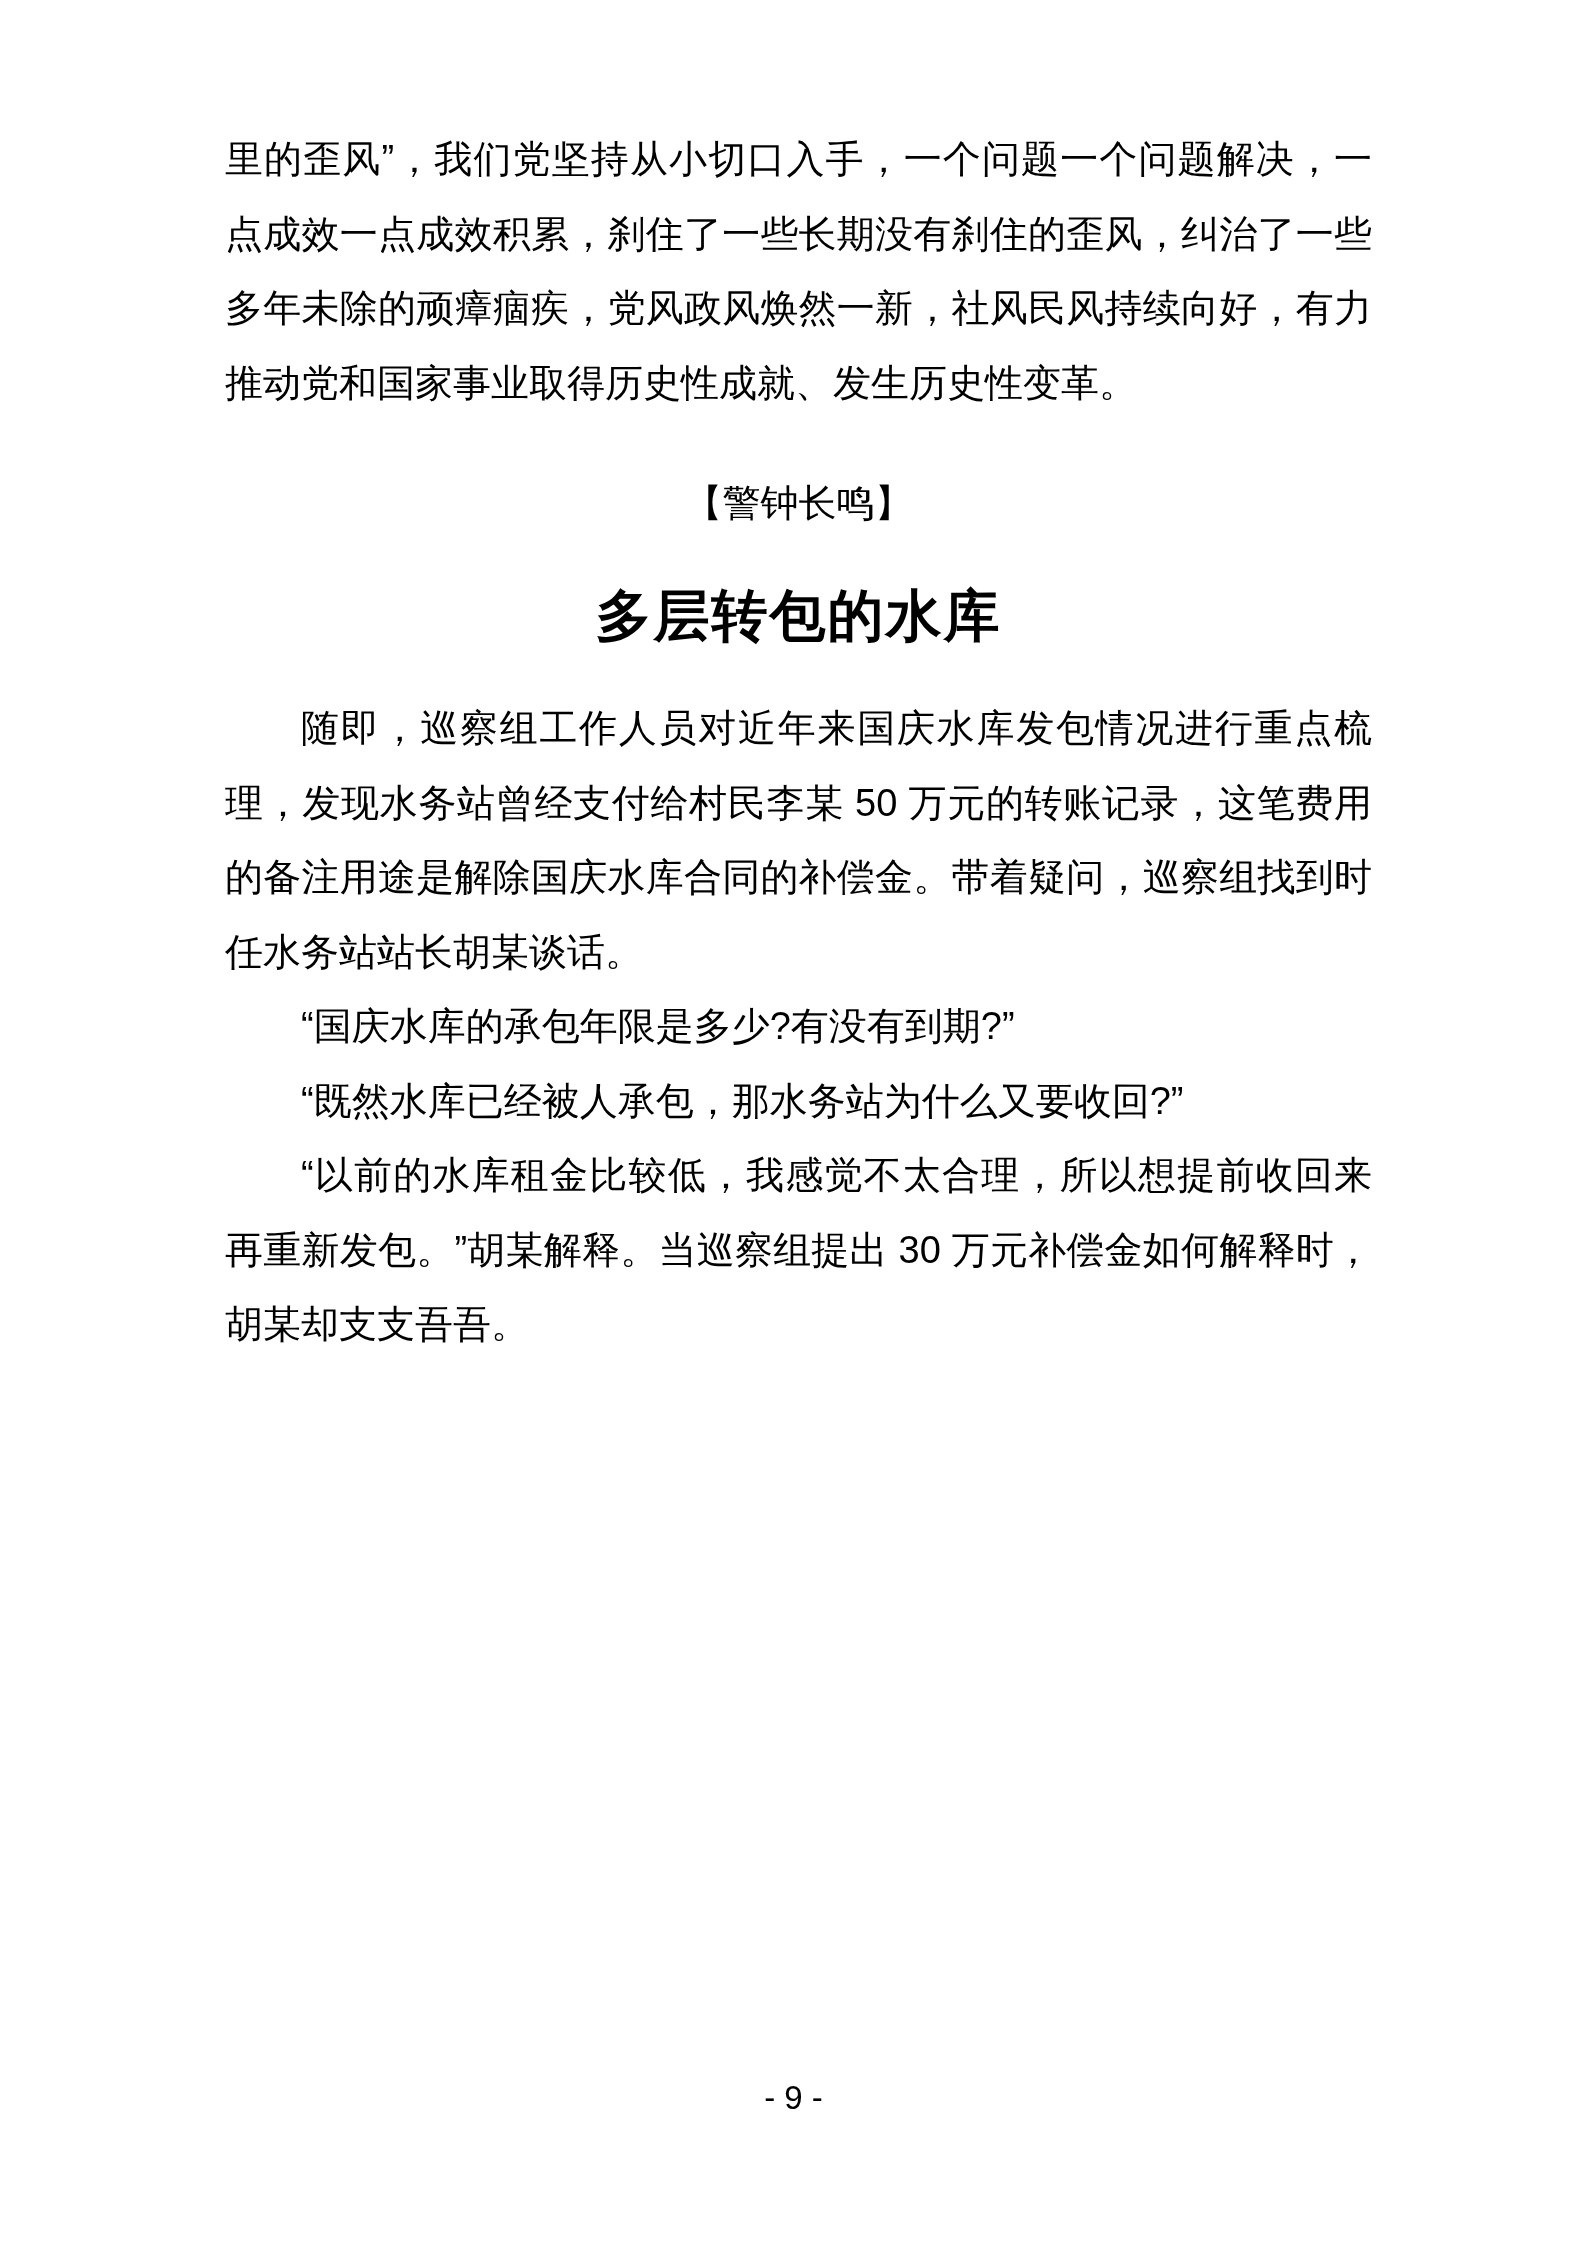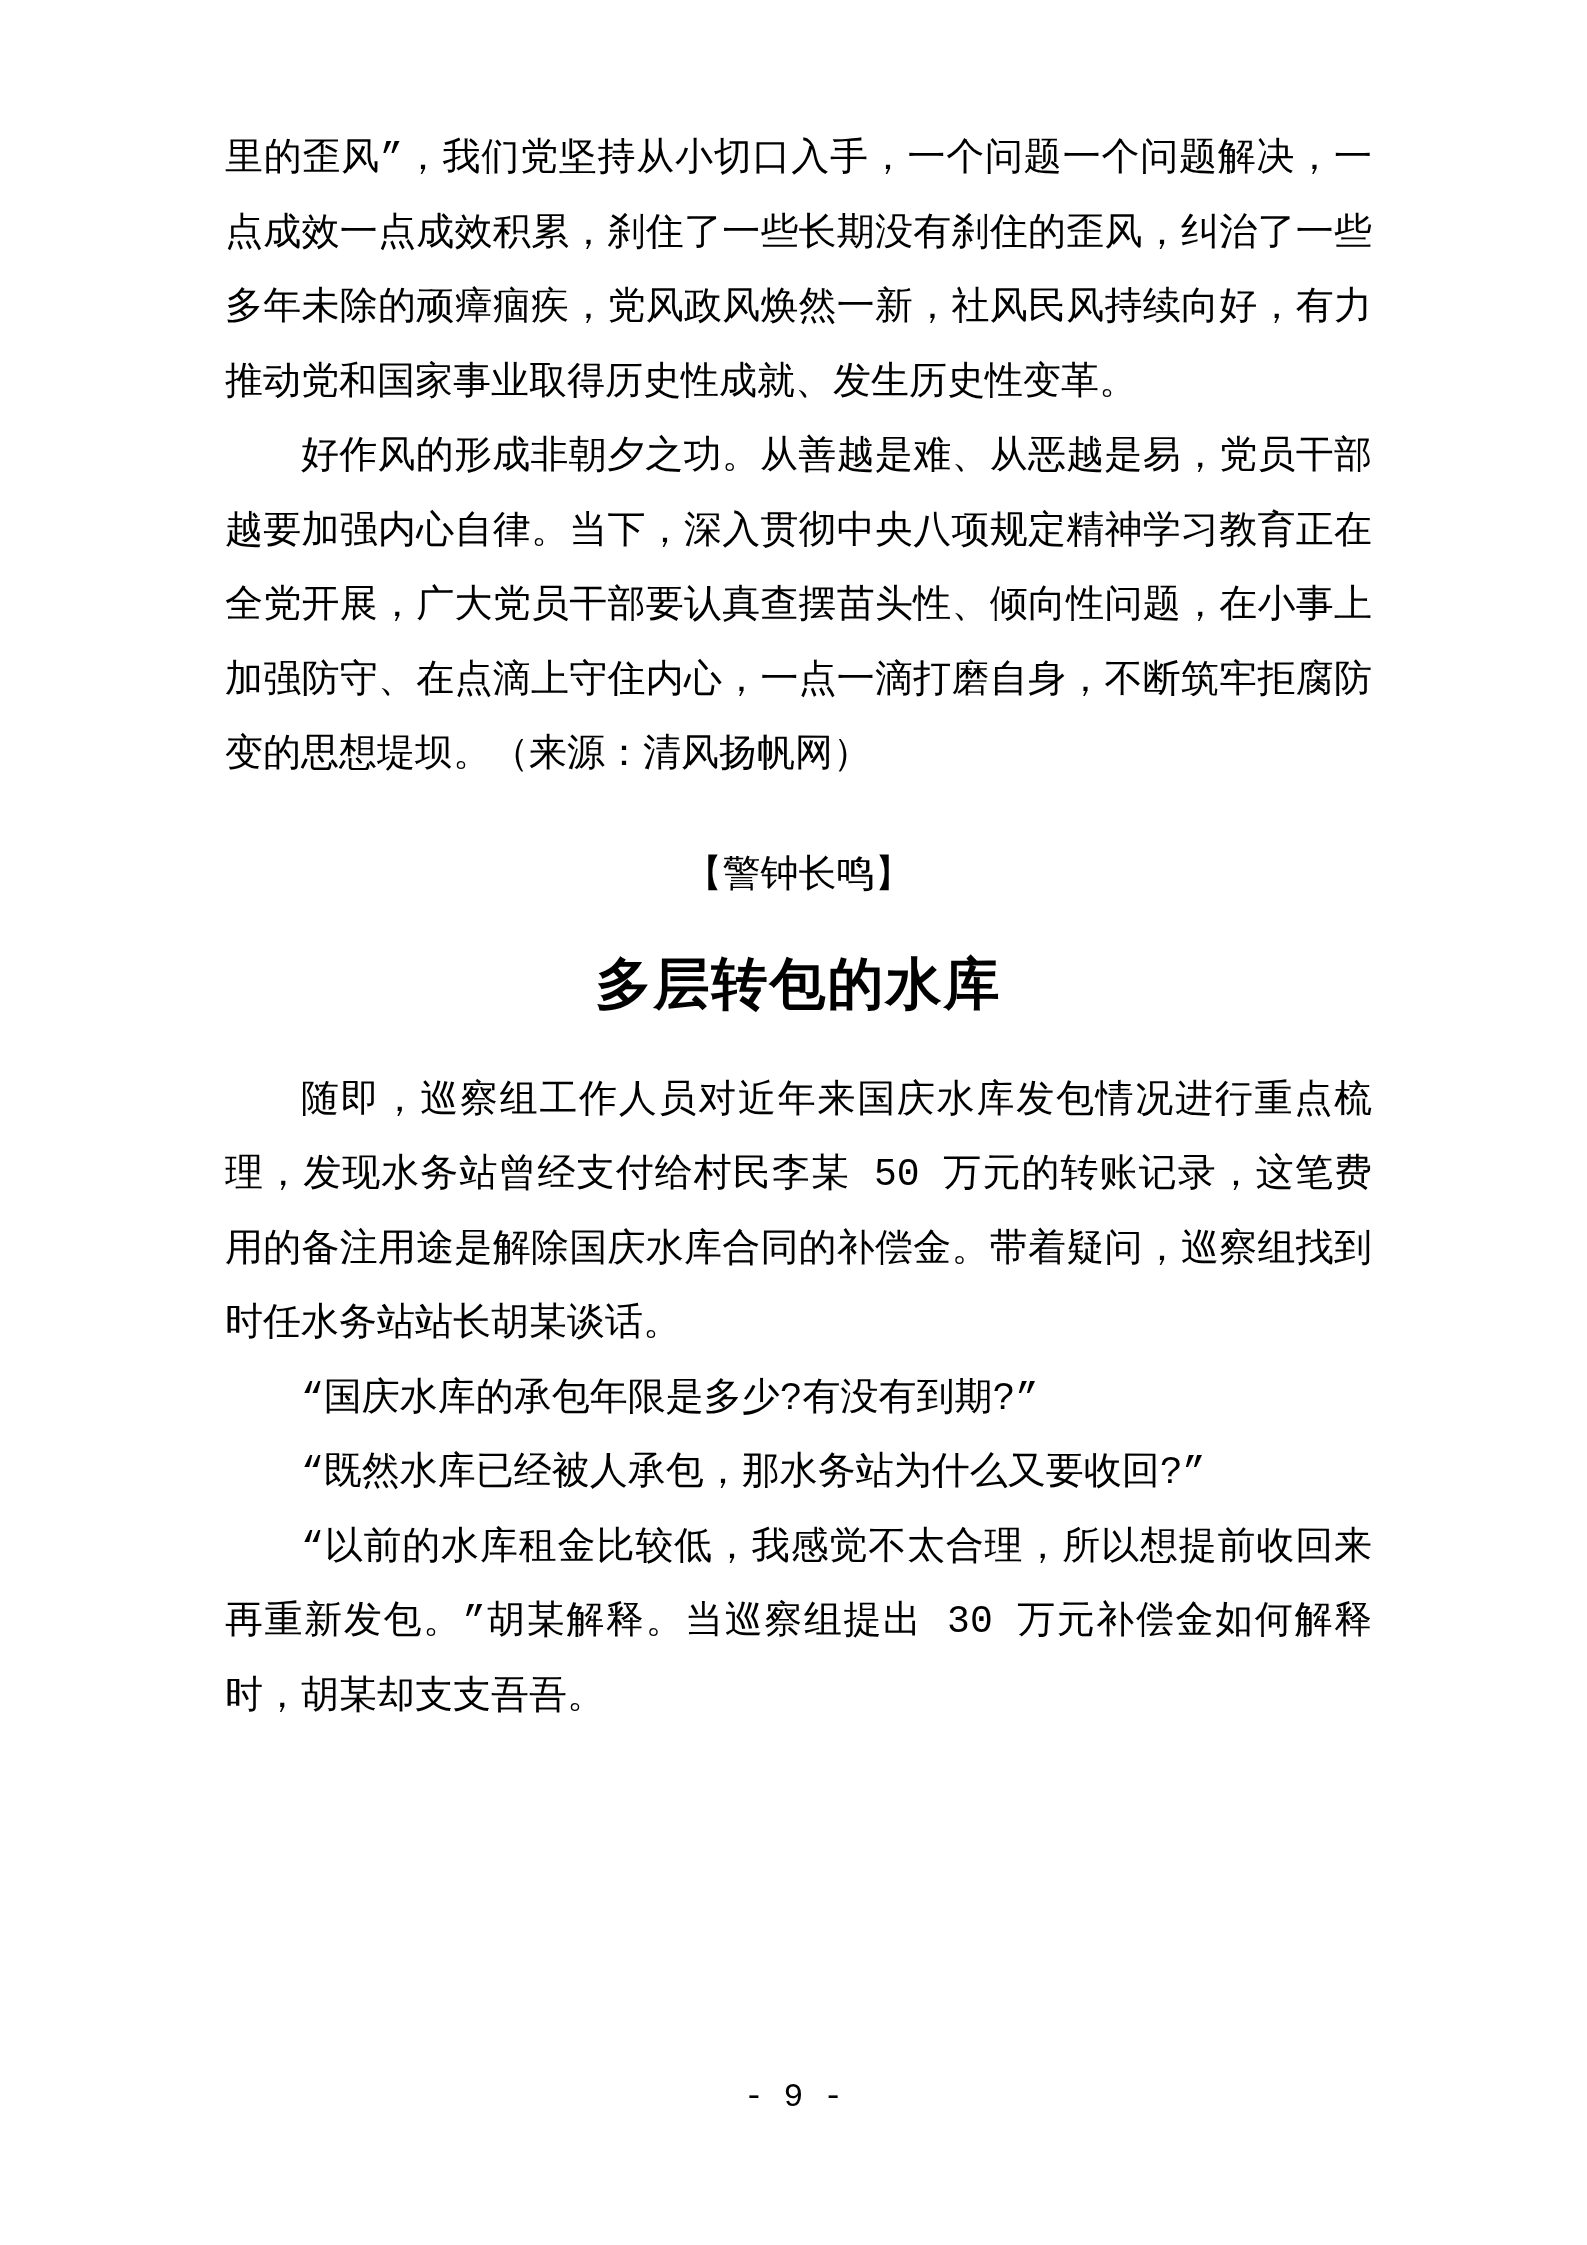--- a/index.html
+++ b/index.html
@@ -3,21 +3,21 @@
 <meta charset="utf-8">
 <style>
   * { margin: 0; padding: 0; box-sizing: border-box; }
   html, body { background: #ffffff; }
   .page {
     position: relative;
     width: 1587px;
     height: 2245px;
     background: #ffffff;
     color: #000000;
-    font-family: Liberation Mono, monospace;
+    font-family: Liberation Sans, sans-serif;
     overflow: hidden;
   }
   .content {
     padding: 122px 215px 0 225px;
   }
   p.body {
     font-size: 38px;
     line-height: 74.5px;
     text-align: justify;
     text-justify: inter-ideograph;
@@ -51,21 +51,20 @@
   }
 </style>
 </head>
 <body>
 
 <div class="page">
   <div class="content">
 
     <p class="body">里的歪风”，我们党坚持从小切口入手，一个问题一个问题解决，一点成效一点成效积累，刹住了一些长期没有刹住的歪风，纠治了一些多年未除的顽瘴痼疾，党风政风焕然一新，社风民风持续向好，有力推动党和国家事业取得历史性成就、发生历史性变革。</p>
 
-    <p class="body indent">好作风的形成非朝夕之功。从善越是难、从恶越是易，党员干部越要加强内心自律。当下，深入贯彻中央八项规定精神学习教育正在全党开展，广大党员干部要认真查摆苗头性、倾向性问题，在小事上加强防守、在点滴上守住内心，一点一滴打磨自身，不断筑牢拒腐防变的思想堤坝。（来源：清风扬帆网）</p>
 
     <p class="body section-header">【警钟长鸣】</p>
 
     <h1 class="doc-title">多层转包的水库</h1>
 
 
     <p class="body indent">随即，巡察组工作人员对近年来国庆水库发包情况进行重点梳理，发现水务站曾经支付给村民李某 50 万元的转账记录，这笔费用的备注用途是解除国庆水库合同的补偿金。带着疑问，巡察组找到时任水务站站长胡某谈话。</p>
 
     <p class="body indent">“国庆水库的承包年限是多少?有没有到期?”</p>
 

